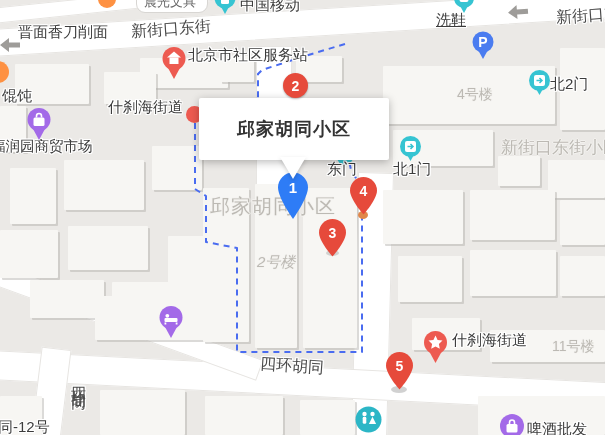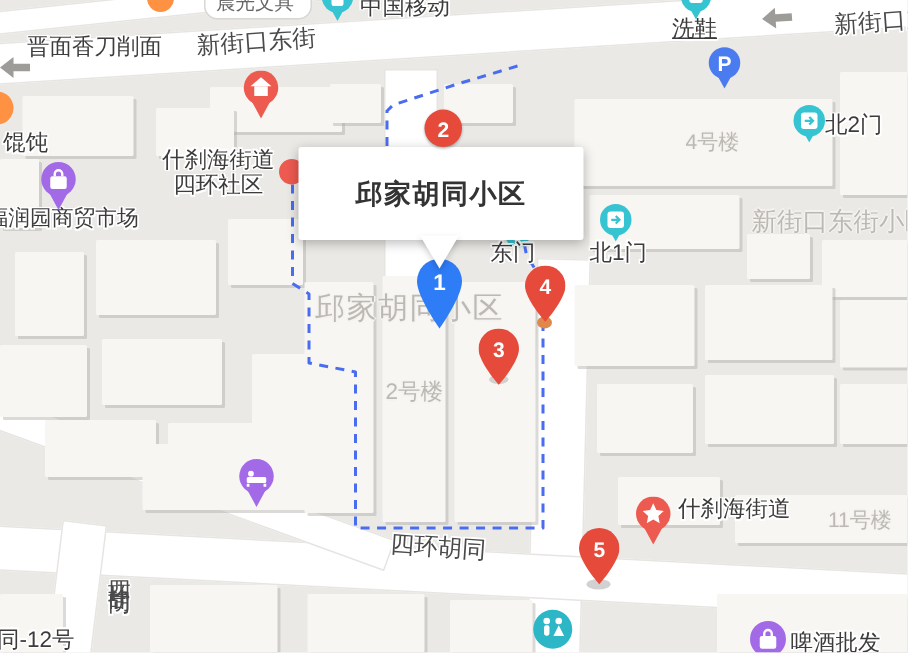--- a/index.html
+++ b/index.html
@@ -76,21 +76,21 @@
   <div class="bld" style="left:560px;top:200px;width:45px;height:45px;"></div>
   <div class="bld" style="left:560px;top:256px;width:45px;height:40px;"></div>
 
   <svg width="605" height="435" style="position:absolute;left:0;top:0;z-index:20;pointer-events:none;">
     <path d="M345,44 L305,56 L262,70 L258,74 L258,112" fill="none" stroke="#4a6cf0" stroke-width="2" stroke-dasharray="6 5"></path>
     <path d="M195,112 L195,189 L206,196 L206,242 L237,248 L237,352 L362,352 L362,188 L351,170 L347,150 L347,112" fill="none" stroke="#4a6cf0" stroke-width="2" stroke-dasharray="6 5" stroke-linejoin="round"></path>
   </svg>
 
   <div class="lbl gray" style="left:210px;top:195px;font-size:20px;letter-spacing:1px;">邱家胡同小区</div>
   <div class="lbl gray" style="left:457px;top:87px;font-size:14px;">4号楼</div>
-  <div class="lbl gray" style="left:257px;top:254px;font-size:15px;">2号楼</div>
+  <div class="lbl gray" style="left:257px;top:254px;font-size:15px;font-style:italic;">2号楼</div>
   <div class="lbl gray" style="left:552px;top:339px;font-size:14px;">11号楼</div>
   <div class="lbl gray" style="left:501px;top:139px;font-size:17px;">新街口东街小区</div>
 
   <div class="lbl road-lbl" style="left:131px;top:20px;transform:rotate(-4deg);">新街口东街</div>
   <div class="lbl road-lbl" style="left:556px;top:6px;transform:rotate(-4deg);">新街口东街</div>
   <div class="lbl road-lbl" style="left:260px;top:357px;transform:rotate(4deg);">四环胡同</div>
   <div class="lbl road-lbl vtext" style="left:70px;top:375px;font-size:15px;">四环胡同</div>
   <div class="lbl" style="left:-2px;top:419px;font-size:15px;">同-12号</div>
 
   <div class="pill" style="left:136px;top:-9px;width:70px;height:20px;"></div>
@@ -107,21 +107,21 @@
     <circle cx="9" cy="9" r="9" fill="#fe9142"></circle>
   </svg>
 
   <div class="lbl" style="left:18px;top:8px;margin-top:16px;">晋面香刀削面</div>
 
   <svg class="pin" style="left:453px;top:-12px;" width="22" height="26" viewBox="0 0 22 26">
     <circle cx="11" cy="10" r="10" fill="#36c4d2"></circle>
       <path d="M11 25 L6 16 L16 16 Z" fill="#36c4d2"></path>
     <rect x="6.5" y="5" width="9" height="9" rx="2" fill="#fff"></rect>
   </svg>
-  <div class="lbl" style="left:448px;top:12px;text-decoration:underline;">洗鞋</div>
+  <div class="lbl" style="left:436px;top:12px;text-decoration:underline;">洗鞋</div>
 
   <svg class="icn" style="left:0px;top:38px;z-index:16;" width="20" height="14" viewBox="0 0 20 14">
     <polygon points="20,4.5 9,4.5 9,0 0,7 9,14 9,9.5 20,9.5" fill="#9e9c99"></polygon>
   </svg>
   <svg class="icn" style="left:507px;top:5px;z-index:16;transform:rotate(-4deg);" width="22" height="14" viewBox="0 0 20 14">
     <polygon points="20,4.5 9,4.5 9,0 0,7 9,14 9,9.5 20,9.5" fill="#9e9c99"></polygon>
   </svg>
 
   <svg class="pin" style="left:472px;top:31px;" width="22" height="29" viewBox="0 0 22 29">
     <circle cx="11" cy="11" r="10.5" fill="#4a7cf0"></circle>
@@ -129,25 +129,25 @@
     <text x="11" y="16" text-anchor="middle" font-size="14" font-weight="bold" fill="#fff">P</text>
   </svg>
 
   <svg class="pin" style="left:162px;top:47px;" width="24" height="33" viewBox="0 0 24 33">
     <circle cx="12" cy="11.5" r="11.5" fill="#ed5a50"></circle>
       <path d="M12 32 L5.5 20 L18.5 20 Z" fill="#ed5a50"></path>
     <polygon points="12,4.5 19,10.5 5,10.5" fill="#fff"></polygon>
       <rect x="7.5" y="10.5" width="9" height="6.5" fill="#fff"></rect>
   </svg>
   <div class="lbl" style="left:188px;top:47px;">
+    <div>北京市社区服务站</div>
   </div>
 
   <div class="lbl" style="left:108px;top:99px;text-align:center;">
     <div>什刹海街道</div>
-    <div>四环社区</div>
   </div>
   <div class="icn" style="left:186px;top:106px;width:17px;height:17px;border-radius:50%;background:#ed5a50;z-index:25;"></div>
 
   <div class="lbl" style="left:2px;top:88px;">馄饨</div>
   <div class="icn" style="left:-13px;top:61px;width:22px;height:22px;border-radius:50%;background:#fe9142;"></div>
 
   <svg class="pin" style="left:27px;top:108px;" width="24" height="33" viewBox="0 0 24 33">
     <circle cx="12" cy="11.5" r="11.5" fill="#a36ae8"></circle>
       <path d="M12 32 L5.5 20 L18.5 20 Z" fill="#a36ae8"></path>
     <rect x="6.5" y="9.5" width="11" height="8.5" rx="1.5" fill="#fff"></rect>

